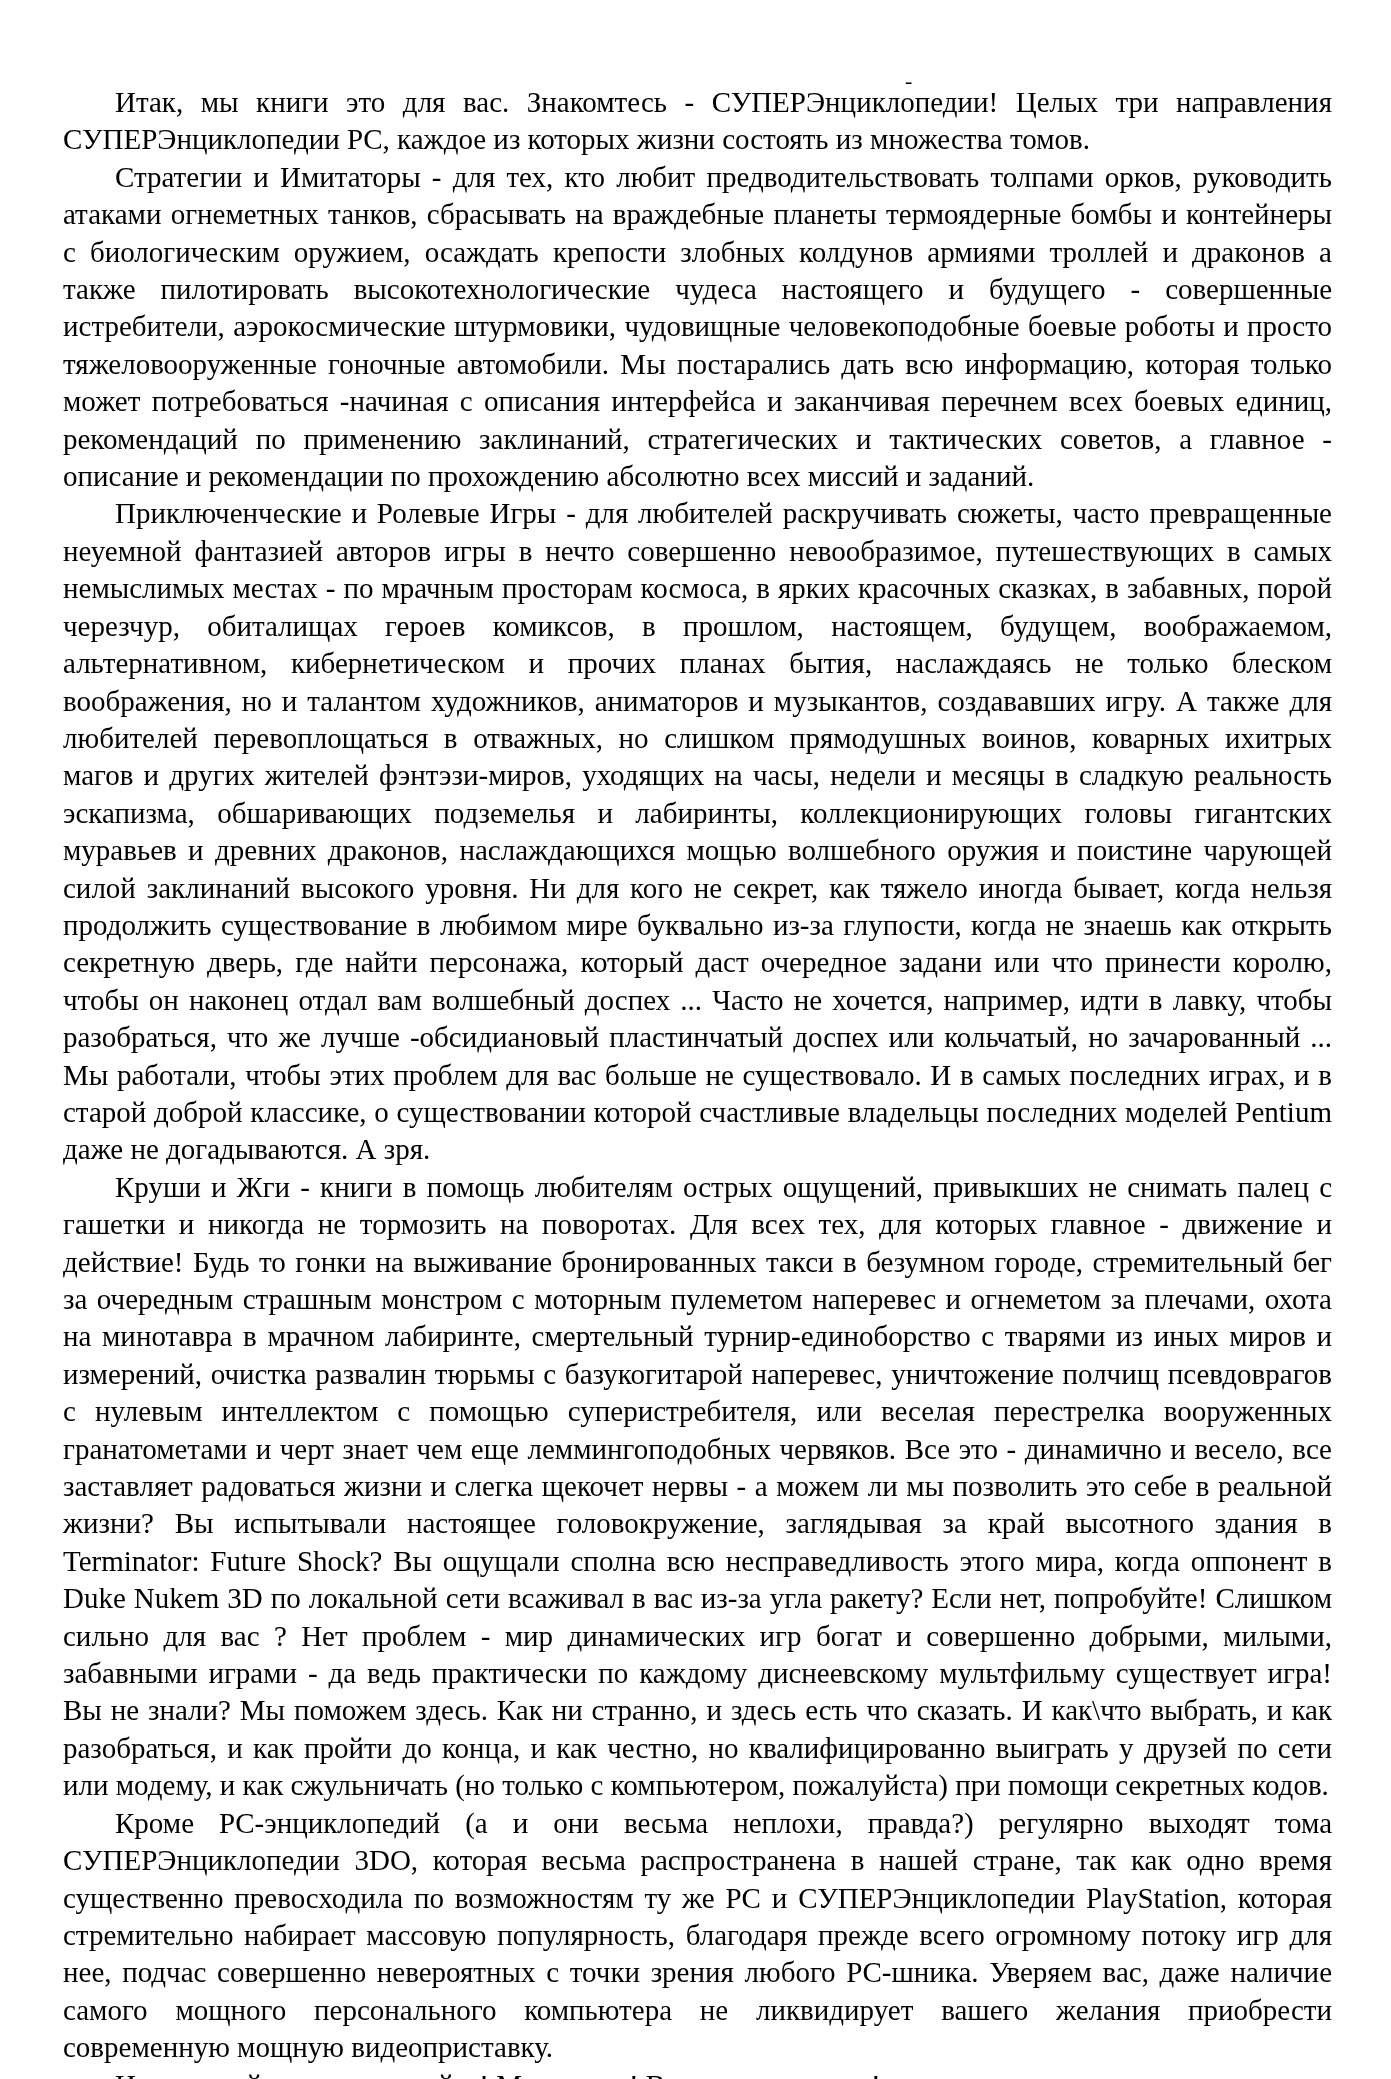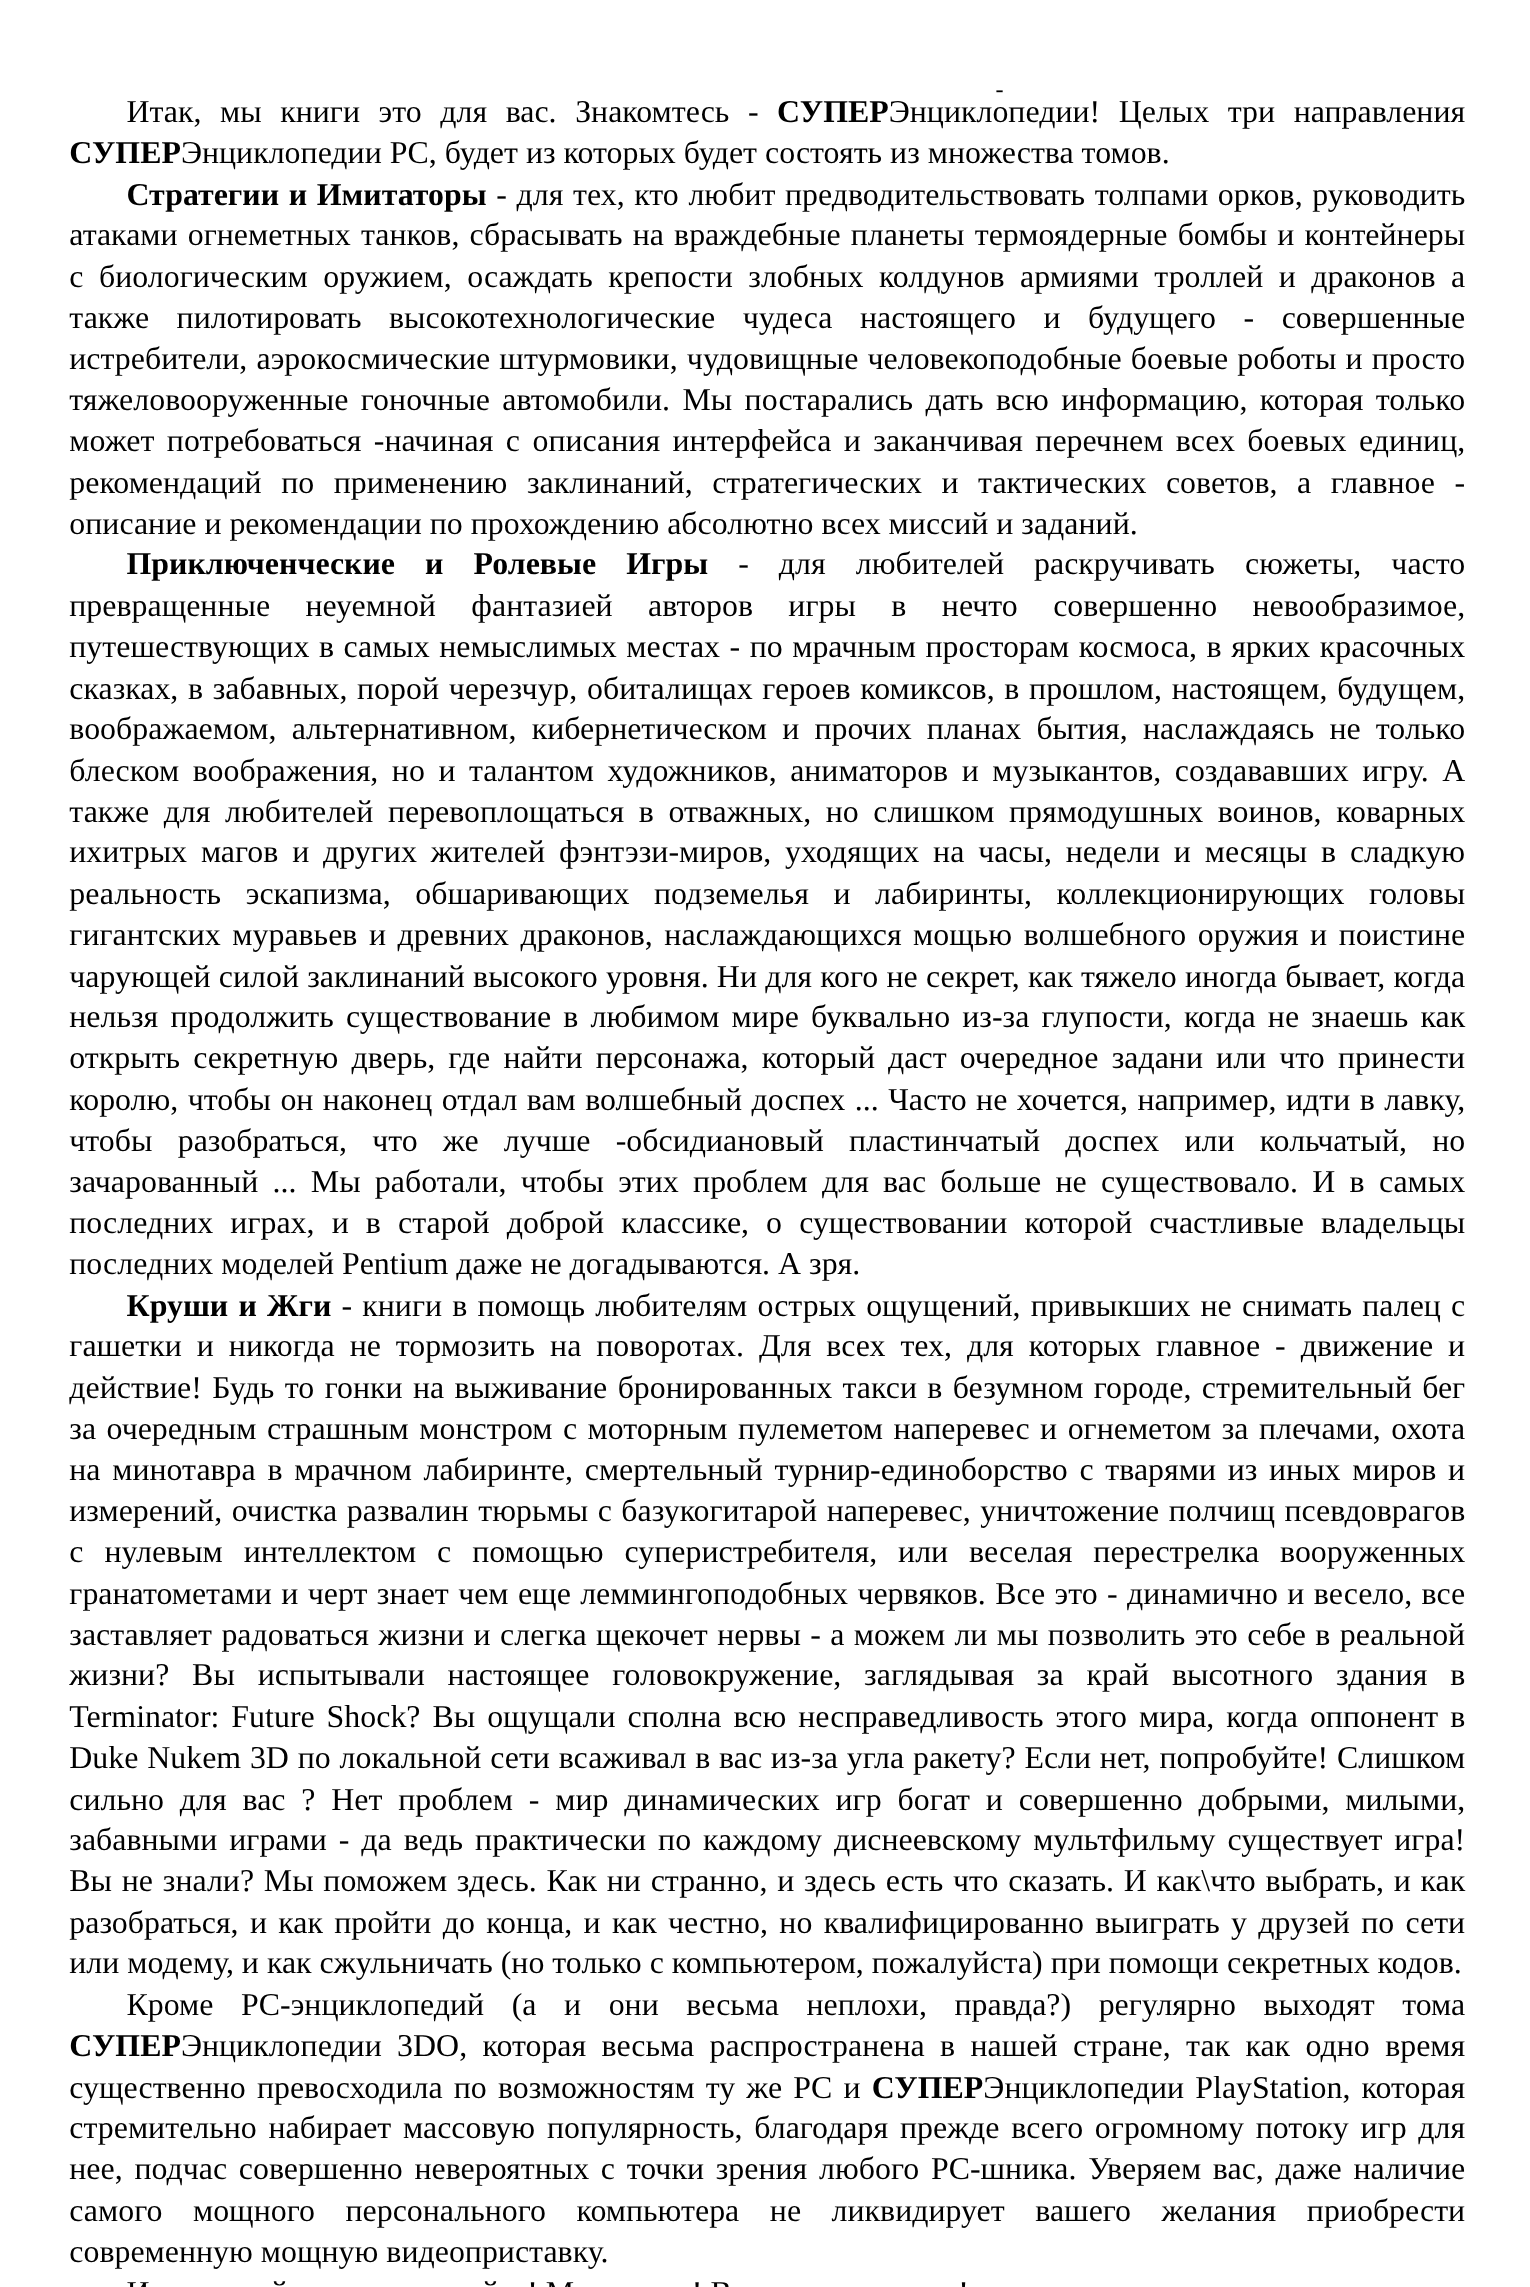--- a/index.html
+++ b/index.html
@@ -11,39 +11,39 @@
     padding: 84px 59px 0 63px;
     background: #ffffff;
     color: #000000;
     font-family: "Liberation Serif", "DejaVu Serif", serif;
     font-size: 29px;
     line-height: 37.4px;
     text-align: justify;
     overflow: hidden;
   }
   .page p { margin: 0; text-indent: 52px; }
-  .b { font-weight: bold; }
+  .b { font-weight: normal; }
   .artifact {
     position: absolute;
     top: 70px;
     left: 905px;
     font-size: 22px;
     line-height: 22px;
     text-indent: 0;
   }
 </style>
 </head>
 <body>
 
 <div class="page">
 
   <span class="artifact">-</span>
 
   <p>
-    <span>Итак, мы книги это для вас. Знакомтесь - </span><span class="b">СУПЕР</span><span>Энциклопедии! Целых три направления </span><span class="b">СУПЕР</span><span>Энциклопедии PC, будет из которых будет состоять из множества томов.</span>
+    <span>Итак, мы книги это для вас. Знакомтесь - </span><span class="b">СУПЕР</span><span>Энциклопедии! Целых три направления </span><span class="b">СУПЕР</span><span>Энциклопедии PC, каждое из которых жизни состоять из множества томов.</span>
   </p>
 
   <p>
     <span class="b">Стратегии и Имитаторы</span><span> - для тех, кто любит предводительствовать толпами орков, руководить атаками огнеметных танков, сбрасывать на враждебные планеты термоядерные бомбы и контейнеры с биологическим оружием, осаждать крепости злобных колдунов армиями троллей и драконов а также пилотировать высокотехнологические чудеса настоящего и будущего - совершенные истребители, аэрокосмические штурмовики, чудовищные человекоподобные боевые роботы и просто тяжеловооруженные гоночные автомобили. Мы постарались дать всю информацию, которая только может потребоваться -начиная с описания интерфейса и заканчивая перечнем всех боевых единиц, рекомендаций по применению заклинаний, стратегических и тактических советов, а главное - описание и рекомендации по прохождению абсолютно всех миссий и заданий.</span>
   </p>
 
   <p>
     <span class="b">Приключенческие и Ролевые Игры</span><span> - для любителей раскручивать сюжеты, часто превращенные неуемной фантазией авторов игры в нечто совершенно невообразимое, путешествующих в самых немыслимых местах - по мрачным просторам космоса, в ярких красочных сказках, в забавных, порой черезчур, обиталищах героев комиксов, в прошлом, настоящем, будущем, воображаемом, альтернативном, кибернетическом и прочих планах бытия, наслаждаясь не только блеском воображения, но и талантом художников, аниматоров и музыкантов, создававших игру. А также для любителей перевоплощаться в отважных, но слишком прямодушных воинов, коварных ихитрых магов и других жителей фэнтэзи-миров, уходящих на часы, недели и месяцы в сладкую реальность эскапизма, обшаривающих подземелья и лабиринты, коллекционирующих головы гигантских муравьев и древних драконов, наслаждающихся мощью волшебного оружия и поистине чарующей силой заклинаний высокого уровня. Ни для кого не секрет, как тяжело иногда бывает, когда нельзя продолжить существование в любимом мире буквально из-за глупости, когда не знаешь как открыть секретную дверь, где найти персонажа, который даст очередное задани или что принести королю, чтобы он наконец отдал вам волшебный доспех ... Часто не хочется, например, идти в лавку, чтобы разобраться, что же лучше -обсидиановый пластинчатый доспех или кольчатый, но зачарованный ... Мы работали, чтобы этих проблем для вас больше не существовало. И в самых последних играх, и в старой доброй классике, о существовании которой счастливые владельцы последних моделей Pentium даже не догадываются. А зря.</span>
   </p>
 

